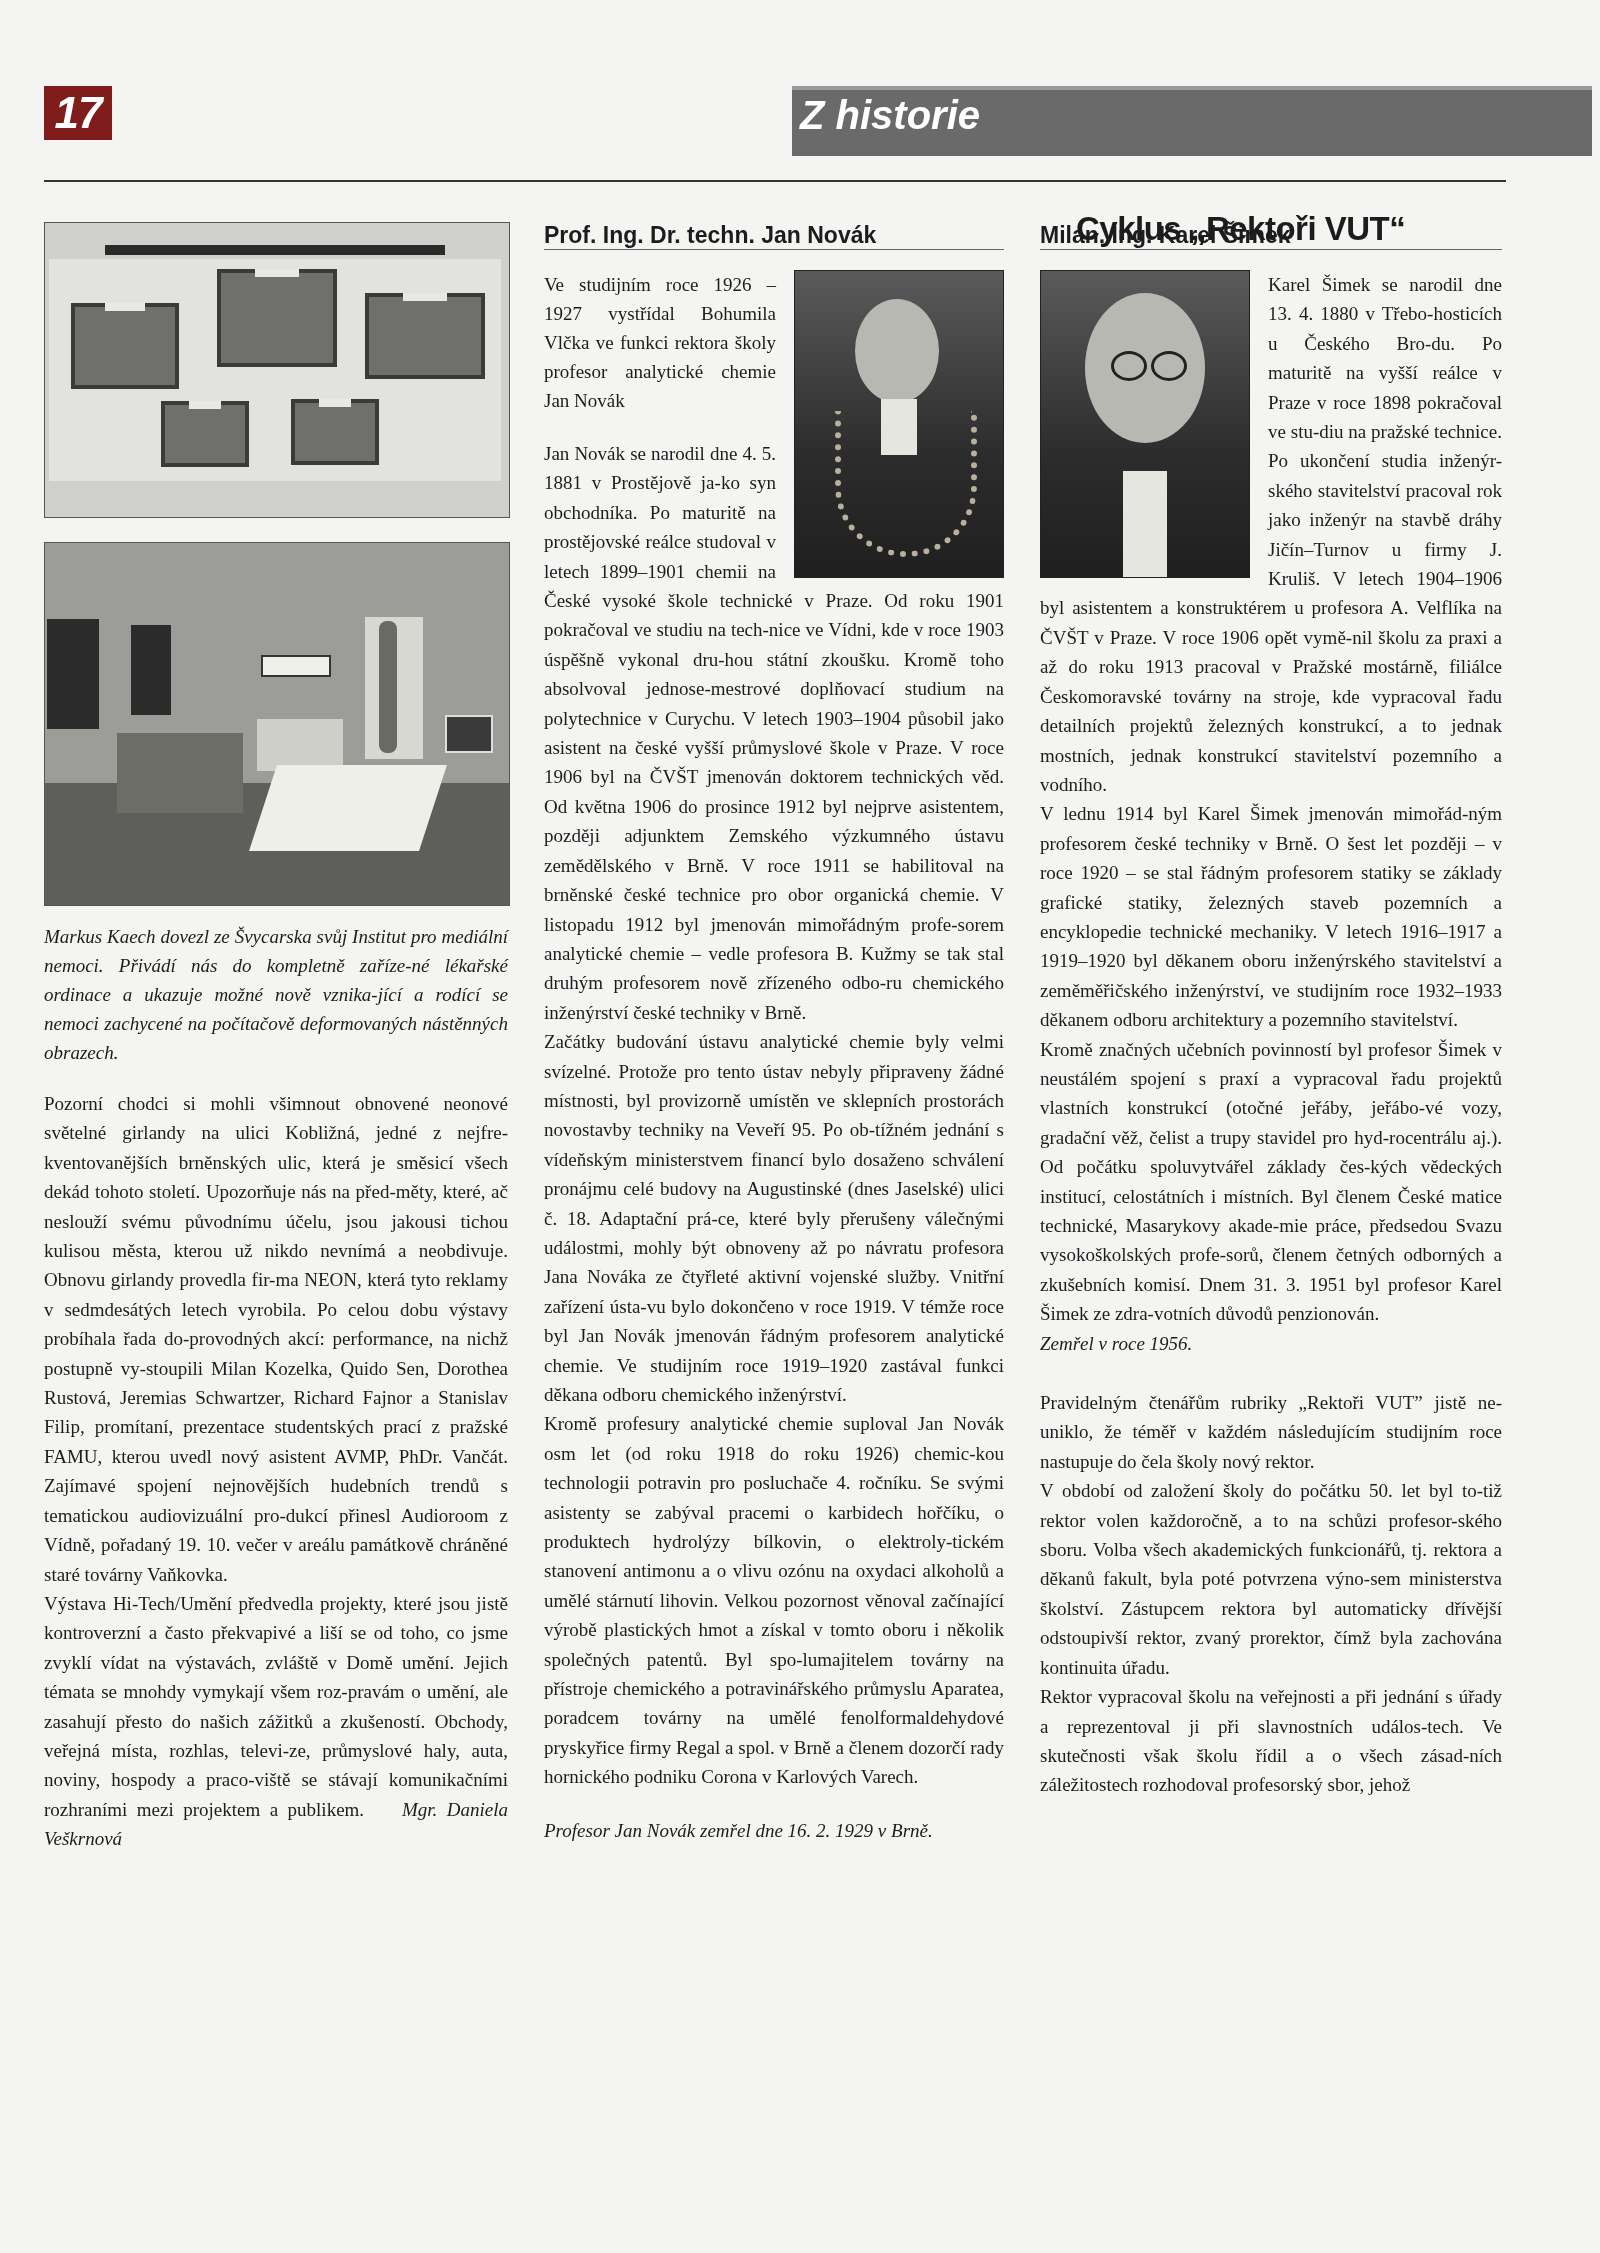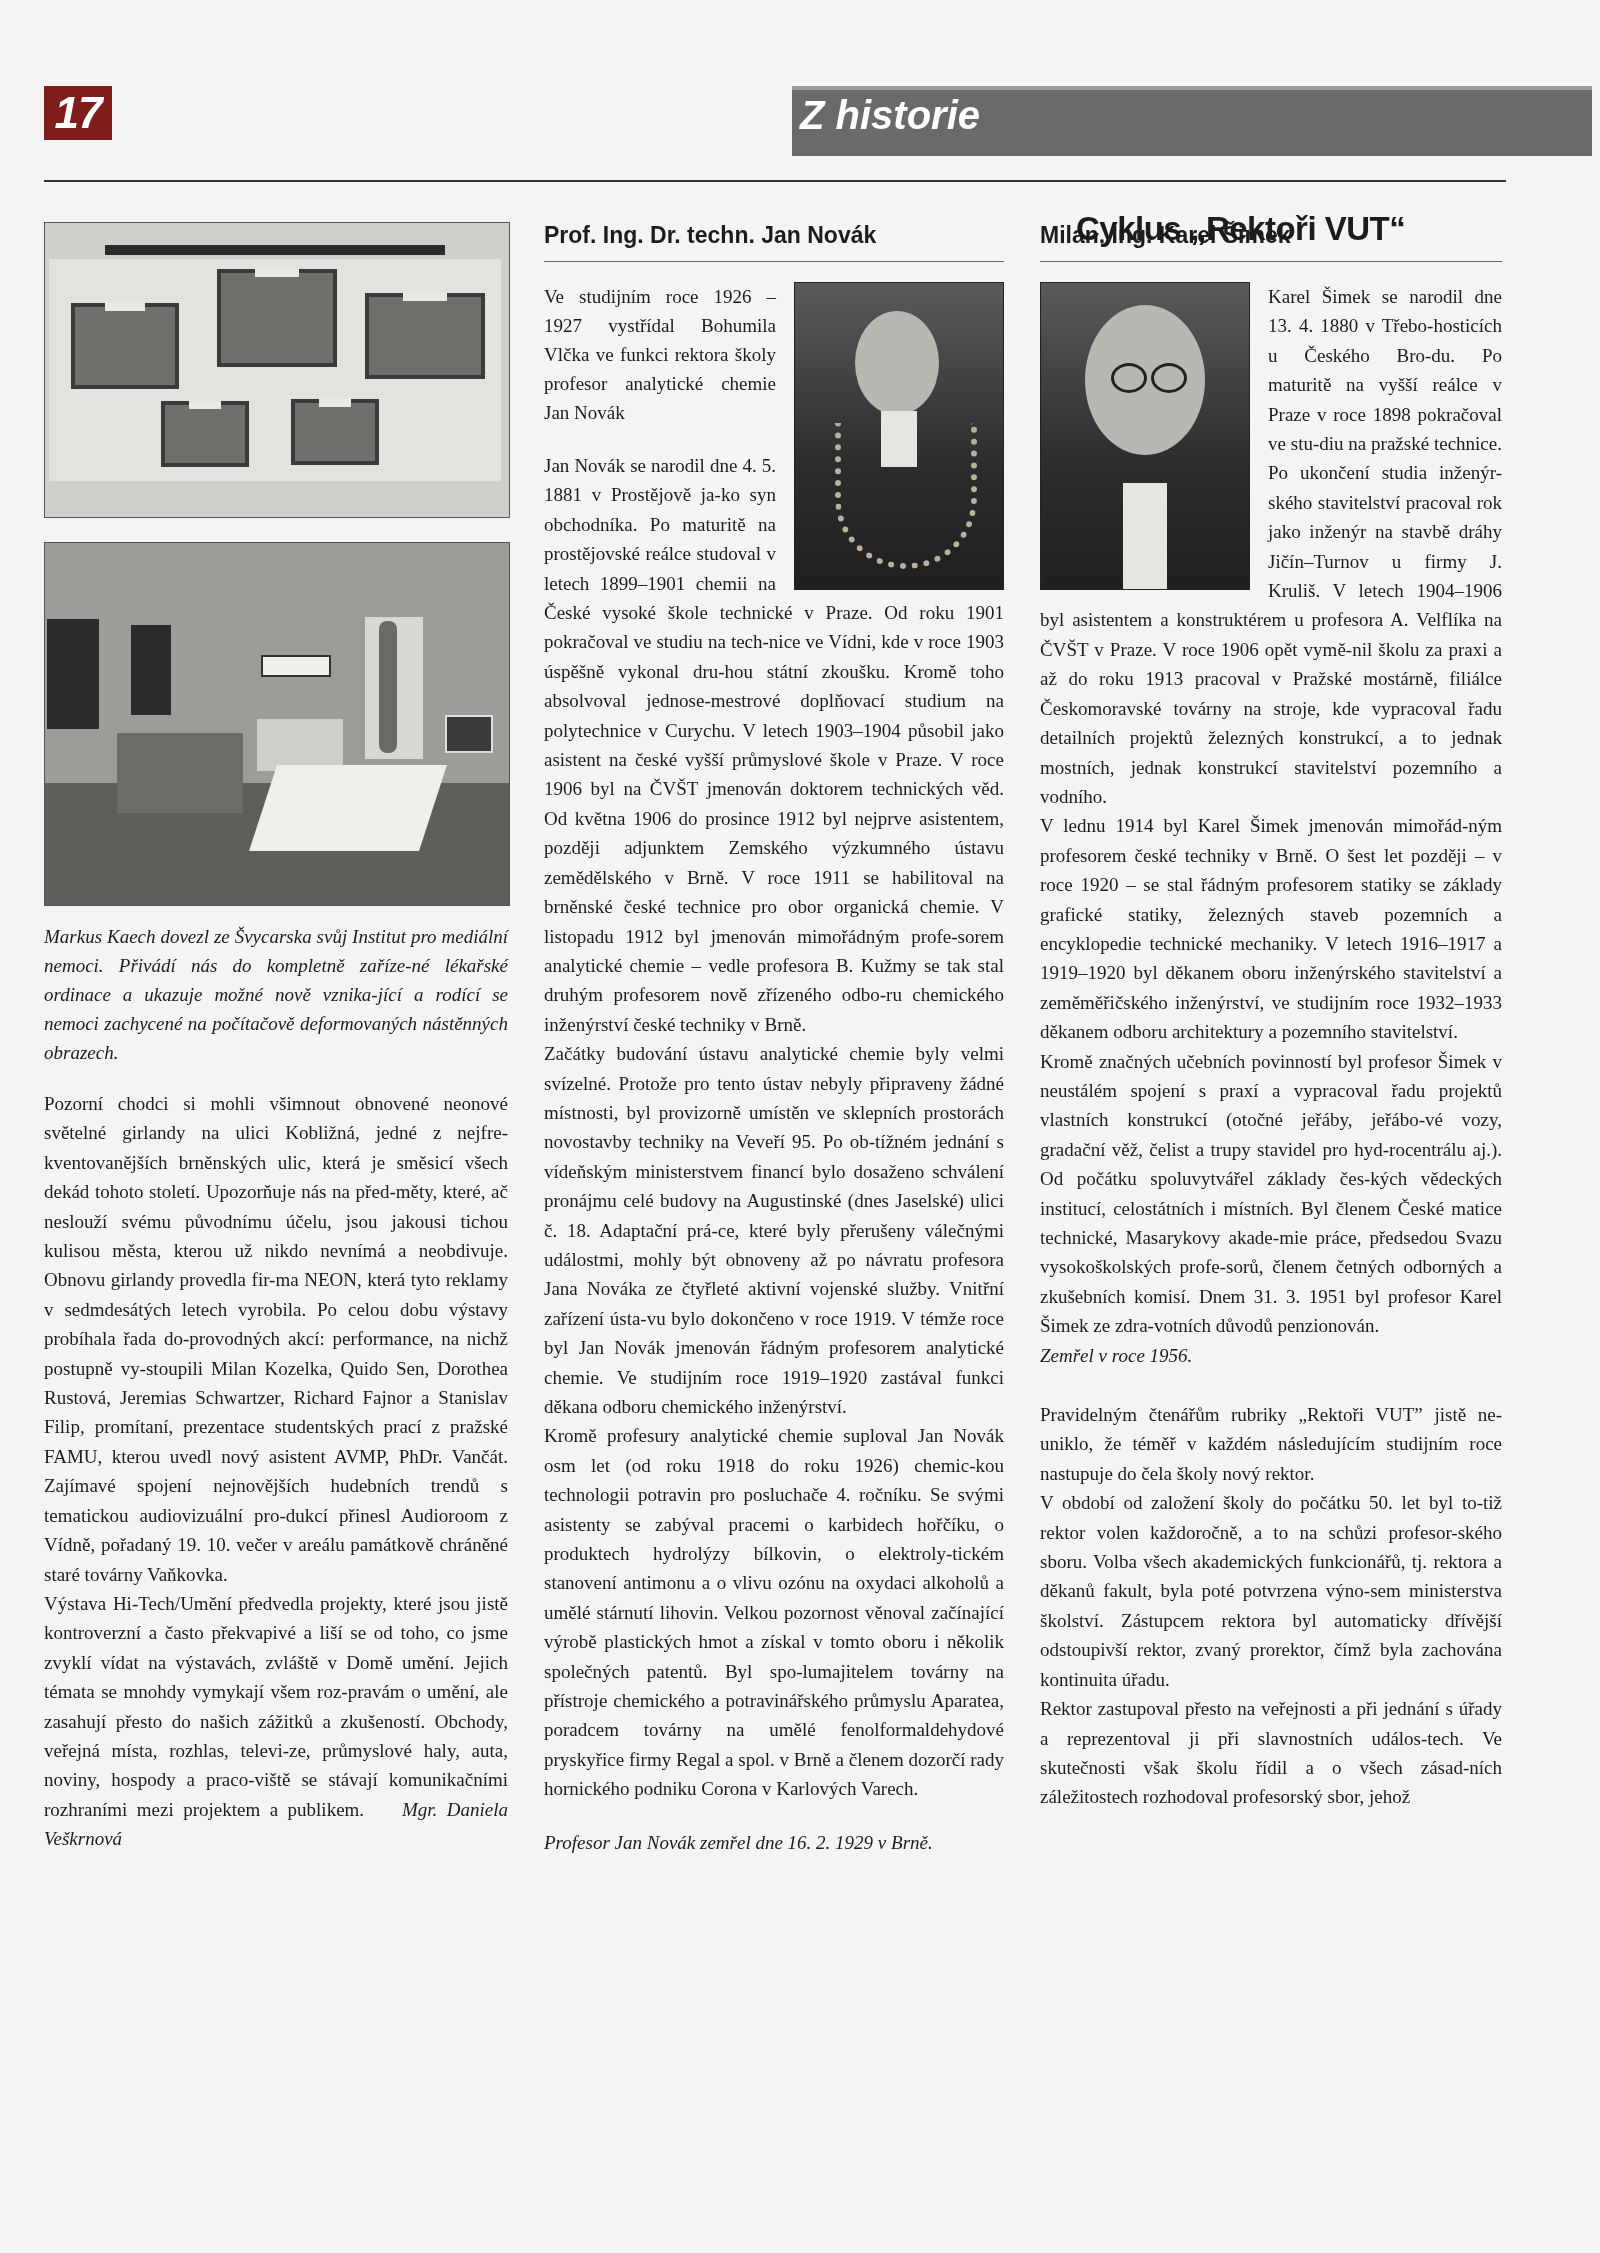--- a/index.html
+++ b/index.html
@@ -70,21 +70,20 @@
 
   .series-title {
     position: absolute; left: 1076px; top: 210px;
     font-family: "Liberation Sans", "DejaVu Sans", sans-serif;
     font-weight: bold; font-size: 33px;
     letter-spacing: -0.5px;
   }
   .person-title {
     font-family: "Liberation Sans", "DejaVu Sans", sans-serif;
     font-weight: bold; font-size: 23px;
-    padding-bottom: 12px;
     border-bottom: 1px solid #666;
     margin-bottom: 20px;
     white-space: nowrap;
   }
   .portrait {
     background: linear-gradient(180deg, #5a5a5a 0%, #2c2c2c 60%, #1f1f1f 100%);
     border: 1px solid #222;
     position: relative;
     overflow: hidden;
   }
@@ -179,15 +178,15 @@
       <p>Karel Šimek se narodil dne 13. 4. 1880 v Třebo-hosticích u Českého Bro-du. Po maturitě na vyšší reálce v Praze v roce 1898 pokračoval ve stu-diu na pražské technice. Po ukončení studia inženýr-ského stavitelství pracoval rok jako inženýr na stavbě dráhy Jičín–Turnov u firmy J. Kruliš. V letech 1904–1906 byl asistentem a konstruktérem u profesora A. Velflíka na ČVŠT v Praze. V roce 1906 opět vymě-nil školu za praxi a až do roku 1913 pracoval v Pražské mostárně, filiálce Českomoravské továrny na stroje, kde vypracoval řadu detailních projektů železných konstrukcí, a to jednak mostních, jednak konstrukcí stavitelství pozemního a vodního.</p>
       <p>V lednu 1914 byl Karel Šimek jmenován mimořád-ným profesorem české techniky v Brně. O šest let později – v roce 1920 – se stal řádným profesorem statiky se základy grafické statiky, železných staveb pozemních a encyklopedie technické mechaniky. V letech 1916–1917 a 1919–1920 byl děkanem oboru inženýrského stavitelství a zeměměřičského inženýrství, ve studijním roce 1932–1933 děkanem odboru architektury a pozemního stavitelství.</p>
       <p>Kromě značných učebních povinností byl profesor Šimek v neustálém spojení s praxí a vypracoval řadu projektů vlastních konstrukcí (otočné jeřáby, jeřábo-vé vozy, gradační věž, čelist a trupy stavidel pro hyd-rocentrálu aj.). Od počátku spoluvytvářel základy čes-kých vědeckých institucí, celostátních i místních. Byl členem České matice technické, Masarykovy akade-mie práce, předsedou Svazu vysokoškolských profe-sorů, členem četných odborných a zkušebních komisí. Dnem 31. 3. 1951 byl profesor Karel Šimek ze zdra-votních důvodů penzionován.</p>
       <p class="signature">Zemřel v roce 1956.</p>
     </div>
   </div>
   <div style="height:30px"></div>
   <div class="body-text">
     <p>Pravidelným čtenářům rubriky „Rektoři VUT” jistě ne-uniklo, že téměř v každém následujícím studijním roce nastupuje do čela školy nový rektor.</p>
     <p>V období od založení školy do počátku 50. let byl to-tiž rektor volen každoročně, a to na schůzi profesor-ského sboru. Volba všech akademických funkcionářů, tj. rektora a děkanů fakult, byla poté potvrzena výno-sem ministerstva školství. Zástupcem rektora byl automaticky dřívější odstoupivší rektor, zvaný prorektor, čímž byla zachována kontinuita úřadu.</p>
-    <p>Rektor zastupoval přesto na veřejnosti a při jednání s úřady a reprezentoval ji při slavnostních událos-tech. Ve skutečnosti však školu řídil a o všech zásad-ních záležitostech rozhodoval profesorský sbor, jehož</p>
+    <p>Rektor vypracoval školu na veřejnosti a při jednání s úřady a reprezentoval ji při slavnostních událos-tech. Ve skutečnosti však školu řídil a o všech zásad-ních záležitostech rozhodoval profesorský sbor, jehož</p>
   </div>
 </div>
 
 </body></html>

